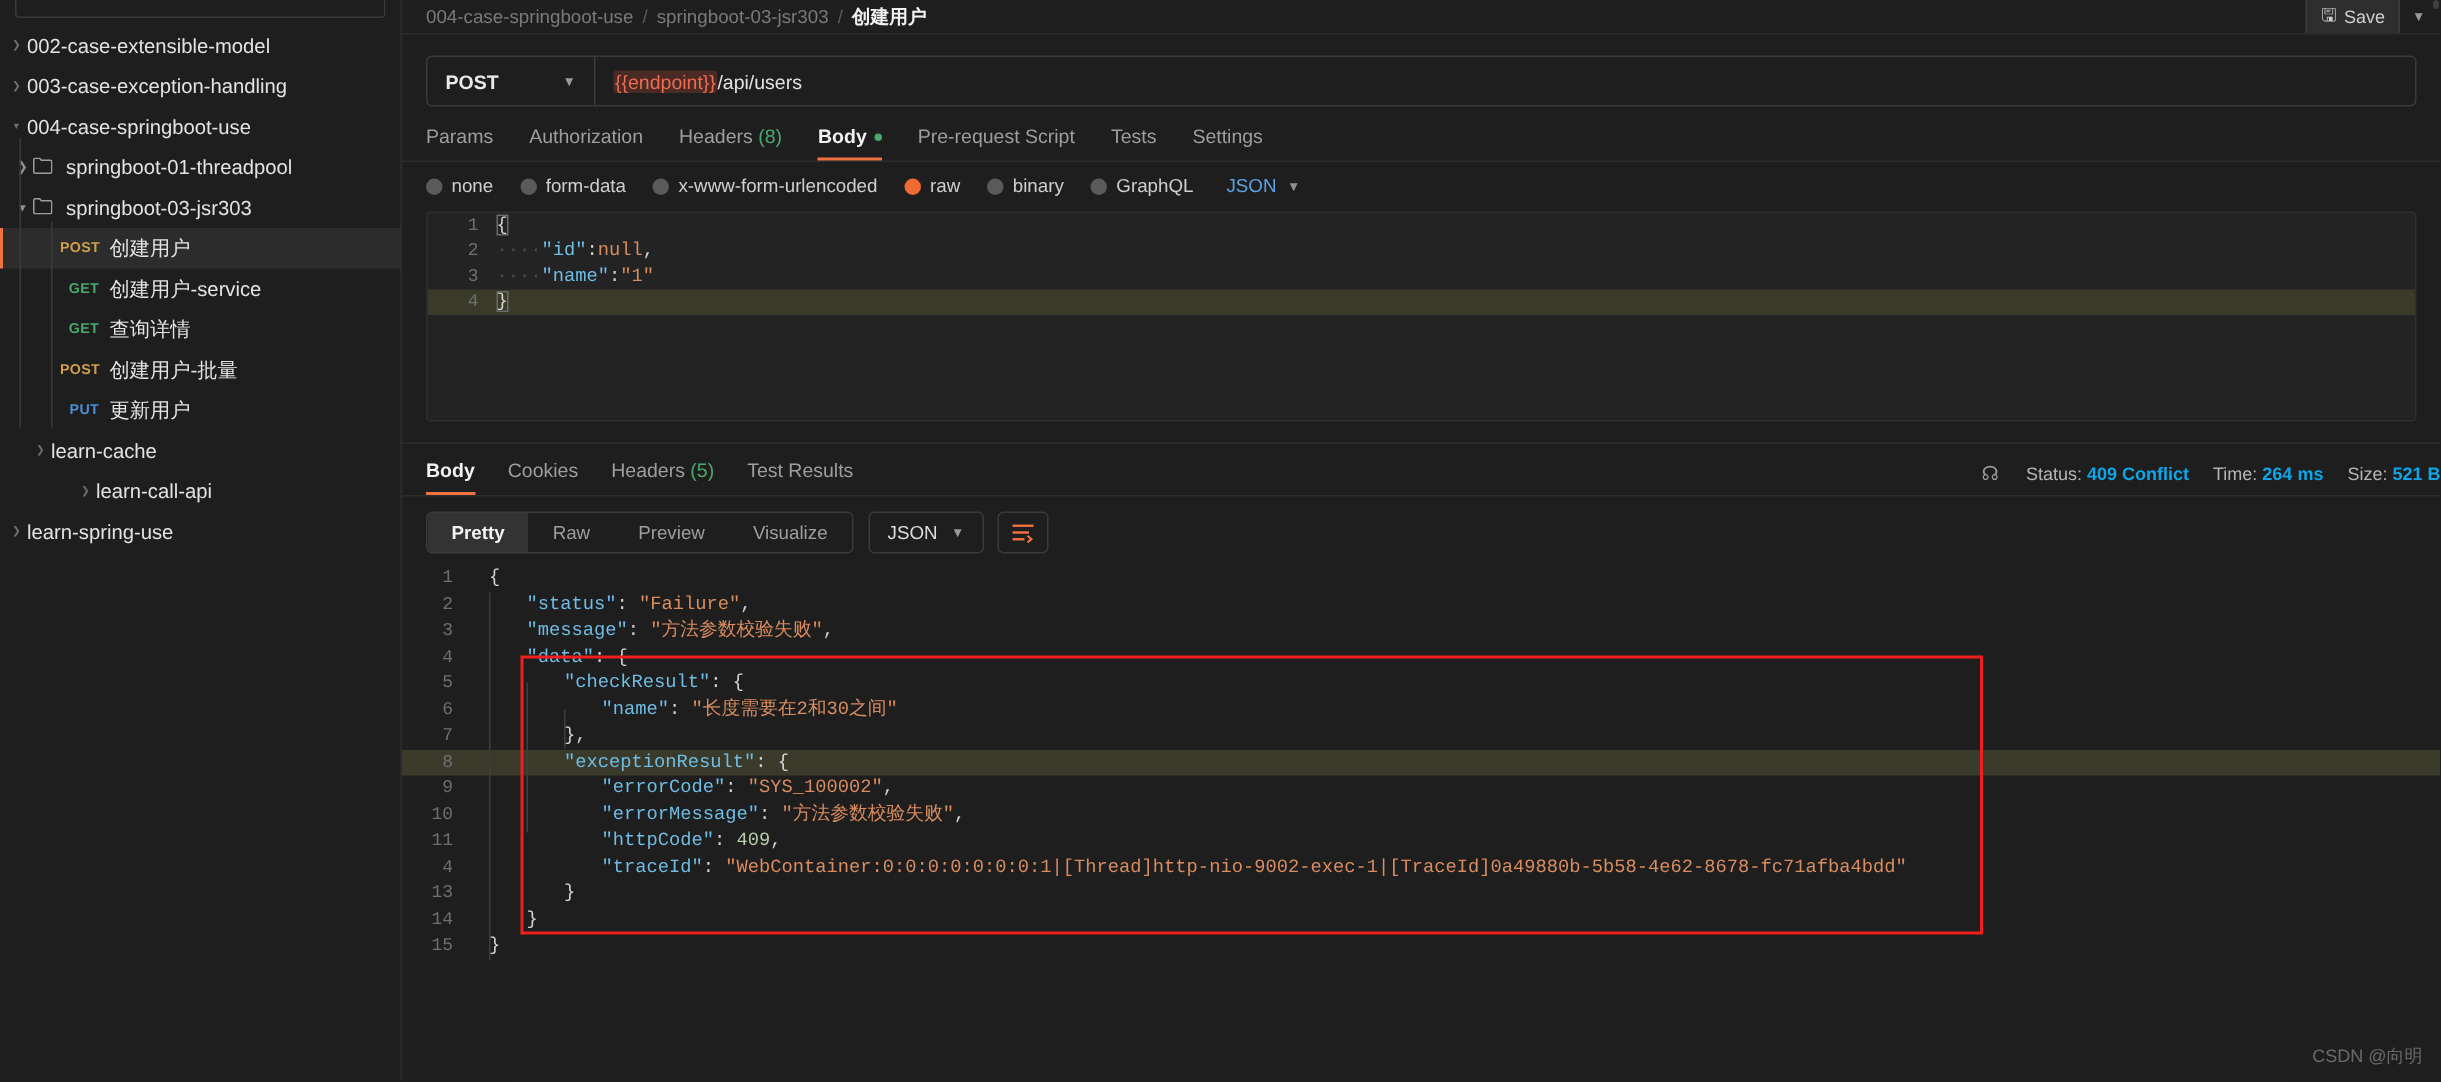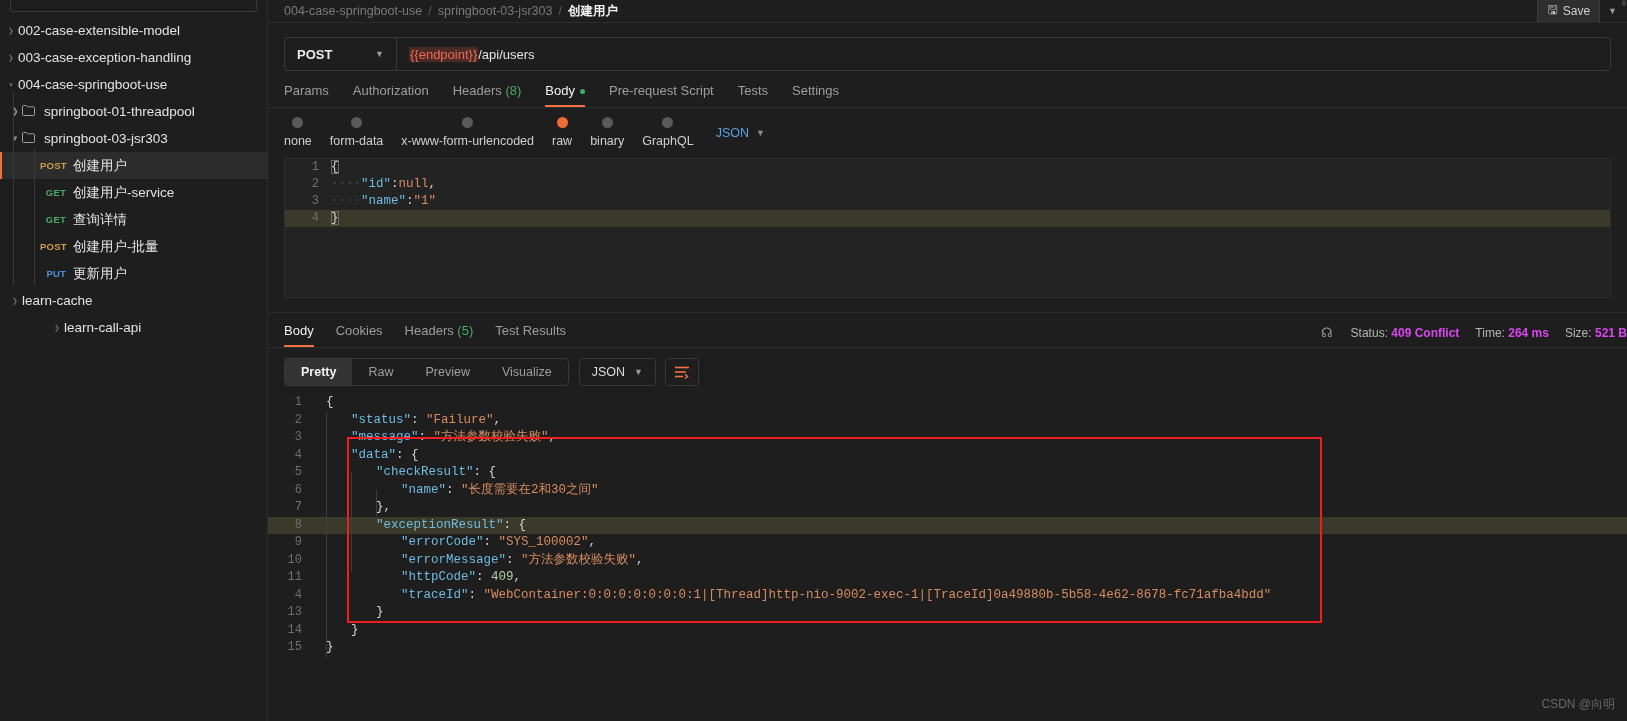--- a/index.html
+++ b/index.html
@@ -106,37 +106,37 @@
 
   
   .req-tabs {
     display: flex; align-items: flex-end; gap: 24px;
     padding: 13px 16px 0 16px; height: 36px;
   }
   .rtab {
     font-size: 13px; color: #9e9e9e; padding-bottom: 9px;
     position: relative; cursor: pointer; white-space: nowrap;
   }
-  .rtab.active { color: #f2f2f2; font-weight: 400; text-align: right; }
+  .rtab.active { color: #f2f2f2; font-weight: 700; text-align: right; }
   .rtab.active::after {
     content: ""; position: absolute; left: 0; right: 0; bottom: 0;
     height: 2px; background: #f07241;
   }
   .count-green { color: #4aa96c; }
   .dot-green {
     display: inline-block; width: 5px; height: 5px; border-radius: 50%;
     background: #4aa96c; margin-left: 5px; vertical-align: middle;
   }
 
   
   .body-types {
     display: flex; align-items: center; gap: 18px;
     padding: 9px 16px 0 16px; font-size: 12.5px; color: #cfcfcf;
   }
-  .radio-item { display: flex; align-items: center; gap: 6px; cursor: pointer; flex-direction: column; }
+  .radio-item { display: flex; align-items: center; gap: 6px; cursor: pointer; }
   .radio {
     width: 11px; height: 11px; border-radius: 50%;
     background: #5a5a5a; display: inline-block;
   }
   .radio.checked { background: #f06a33; }
   .json-select {
     display: flex; align-items: center; gap: 7px;
     color: #5aa2e0; font-size: 12.5px; margin-left: 4px; cursor: pointer;
   }
   .json-select .chev { color: #8f8f8f; font-size: 9px; }
@@ -167,21 +167,21 @@
   .resp-tabs {
     display: flex; align-items: flex-end; gap: 22px;
     padding: 12px 16px 0 16px; height: 34px; position: relative;
   }
   .resp-meta {
     position: absolute; right: 0px; bottom: 7px;
     display: flex; align-items: center; gap: 16px;
     font-size: 12px; color: #b5b5b5; white-space: nowrap;
   }
   .globe-ico { color: #9a9a9a; font-size: 13px; margin-right: 2px; }
-  .meta-val { color: #d946ef; font-weight: 600; }
+  .meta-val { color: #0ea5e9; font-weight: 600; }
 
   
   .view-toolbar {
     display: flex; align-items: center; gap: 0;
     padding: 10px 16px 0 16px;
   }
   .seg {
     display: flex; background: #1e1e1e; border: 1px solid #3a3a3a;
     border-radius: 4px; overflow: hidden; height: 28px;
   }
@@ -309,29 +309,35 @@
             <span class="sb-label">创建用户-批量</span>
           </div>
         </div>
         <div class="sel-wrap">
           <div class="sb-row" style="padding-left: 40px;">
             <span class="method m-put">PUT</span>
             <span class="sb-label">更新用户</span>
           </div>
         </div>
         <div class="sel-wrap">
-          <div class="sb-row" style="padding-left: 8px;">
+          <div class="sb-row" style="padding-left: 20px;">
             <span class="caret" style="font-size: 7px; color: rgb(110, 110, 110);">❯</span>
             <span class="sb-label">learn-cache</span>
           </div>
         </div>
         <div class="sel-wrap">
           <div class="sb-row" style="padding-left: 4px; margin-left: 46px;">
             <span class="caret" style="font-size: 7px; color: rgb(110, 110, 110);">❯</span>
             <span class="sb-label">learn-call-api</span>
+          </div>
+        </div>
+        <div class="sel-wrap">
+          <div class="sb-row" style="padding-left: 4px;">
+            <span class="caret" style="font-size: 7px; color: rgb(110, 110, 110);">❯</span>
+            <span class="sb-label">learn-spring-use</span>
           </div>
         </div>
       </div>
   <div class="tree-guide" style="top: 92px; height: 193px; left: 13px;"></div>
       <div class="tree-guide" style="top: 148px; height: 137px; left: 34px;"></div>
     </div>
 
   <div class="main">
 
     <div class="breadcrumb-bar">

